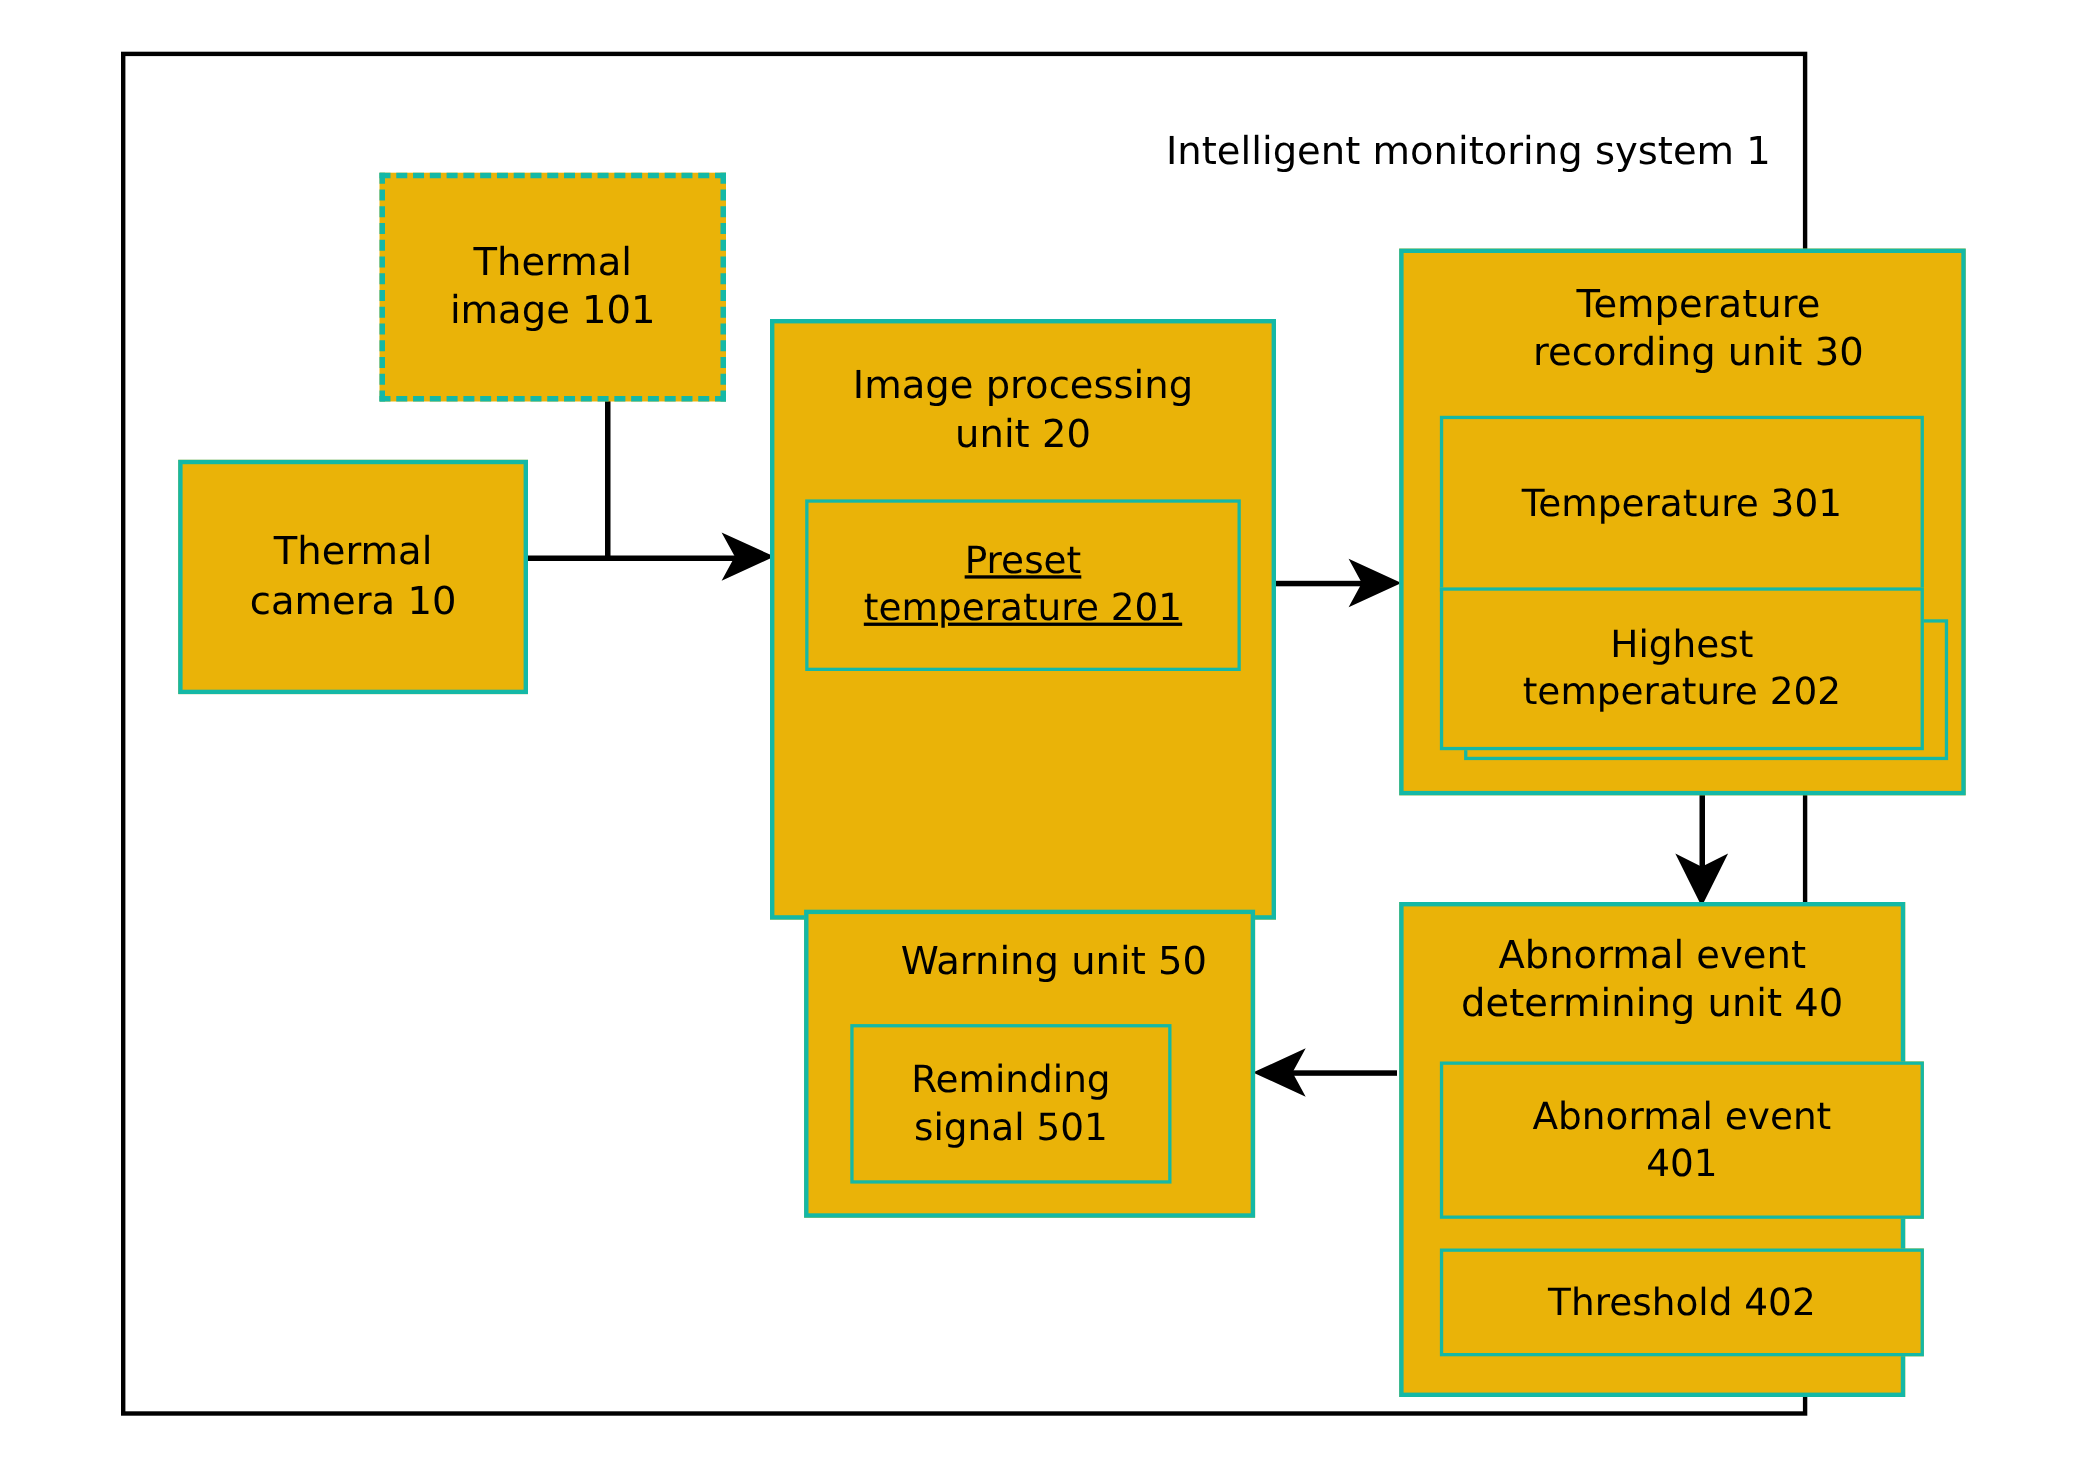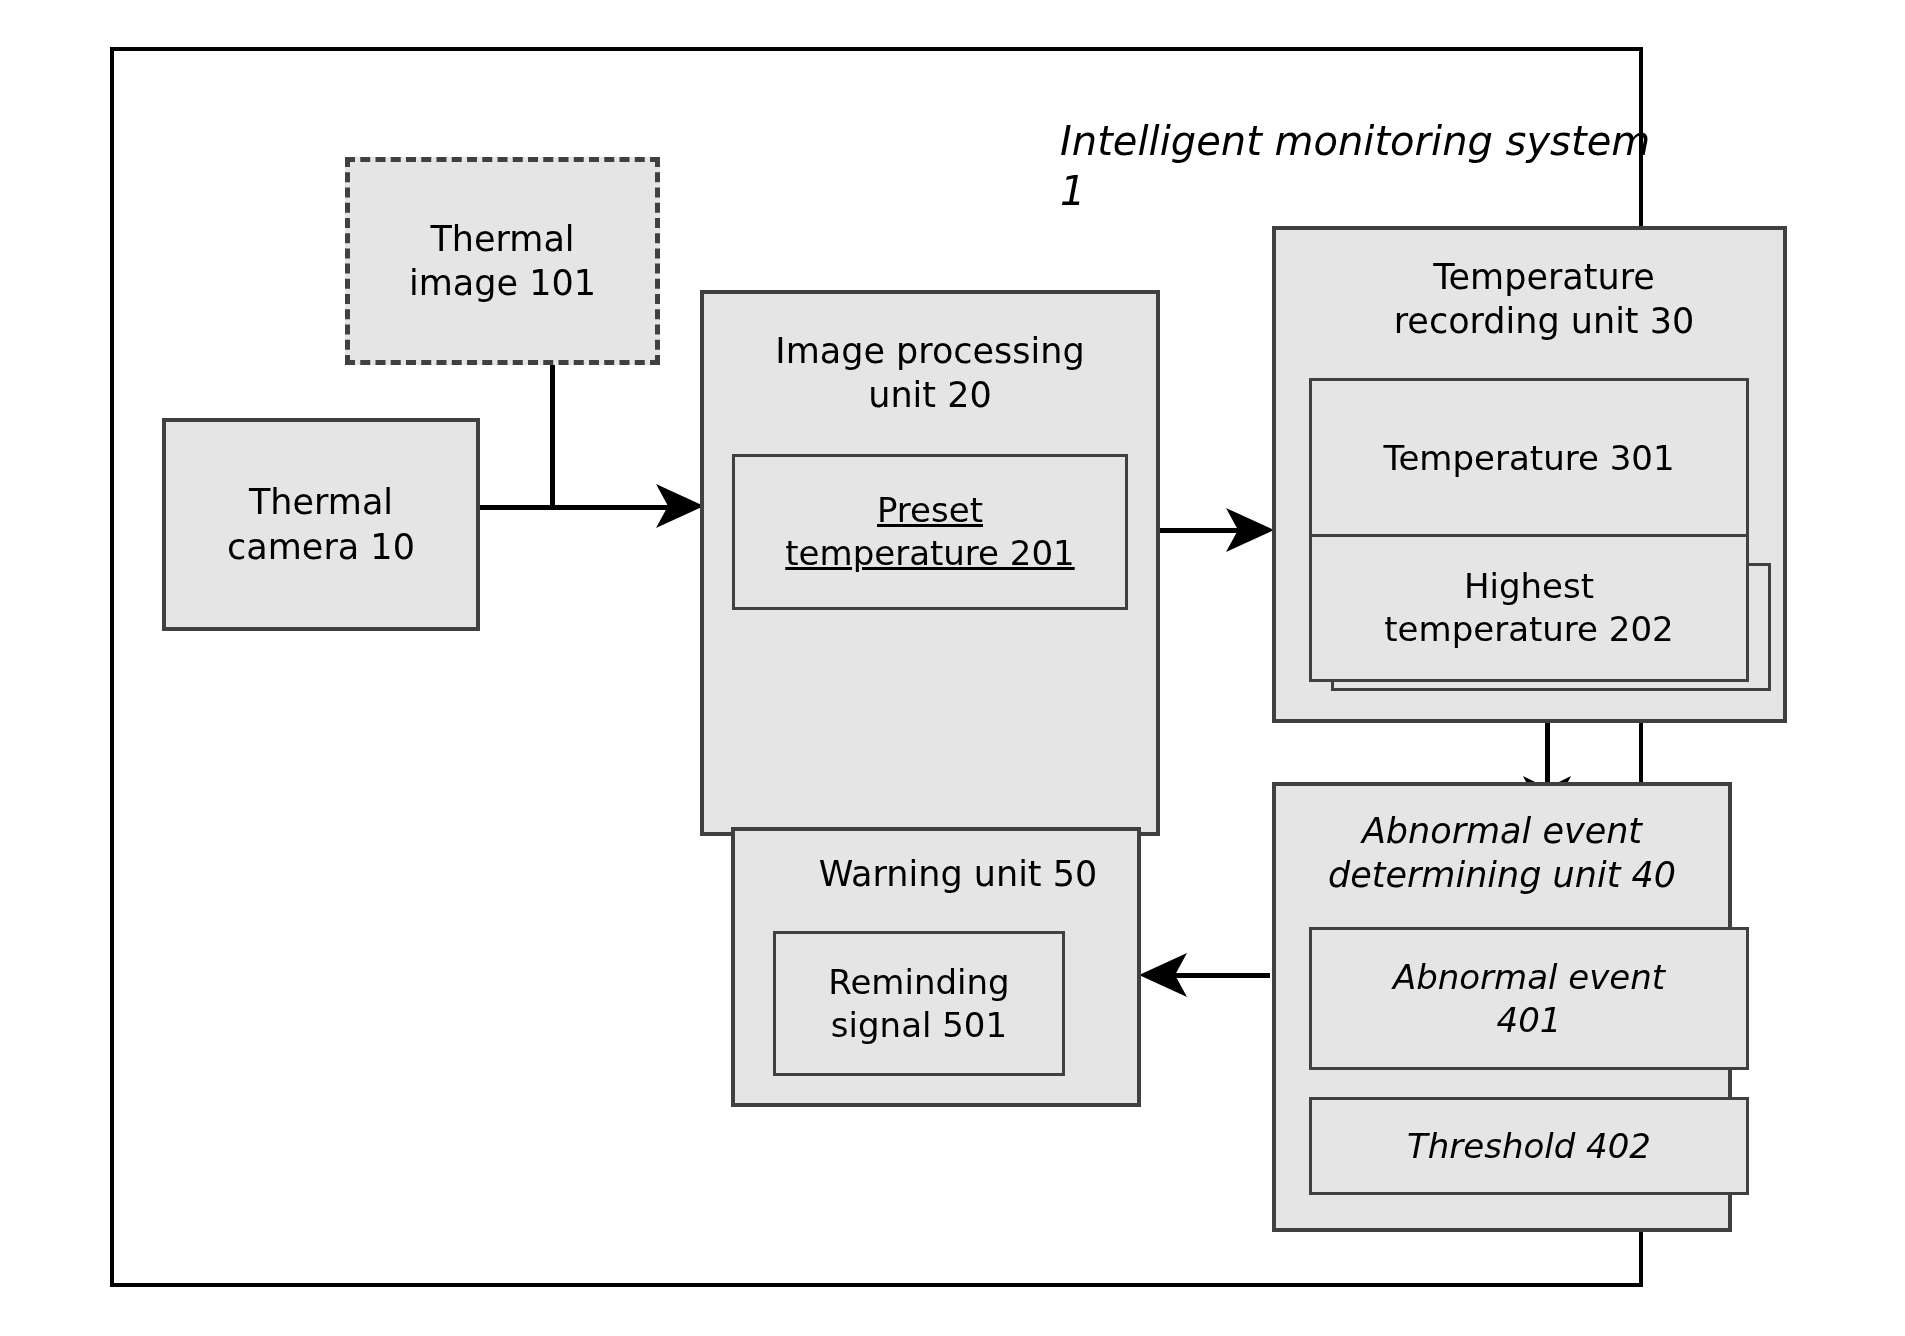--- a/index.html
+++ b/index.html
@@ -16,22 +16,22 @@
     width: 1905px;
     height: 1336px;
     background: #ffffff;
     overflow: hidden;
   }
 
   
   .box {
     position: absolute;
     box-sizing: border-box;
-    background: #e5e5e5;
-    border: 4px solid #404040;
+    background: #eab308;
+    border: 4px solid #14b8a6;
   }
   .box.dashed {
     border-style: dashed;
     border-width: 5px;
   }
   .box.thin {
     border-width: 3px;
   }
   .outer-frame {
     position: absolute;
@@ -46,22 +46,21 @@
     box-sizing: border-box;
     text-align: center;
     color: #000000;
     font-family: "DejaVu Sans", "Liberation Sans", sans-serif;
     font-weight: 400;
     line-height: 1.26;
     white-space: pre-line;
     letter-spacing: 0px;
   }
   .t-title {
-    font-size: 40px;
-    font-style: italic;
+    font-size: 35px;
   }
   .t-box {
     font-size: 35px;
   }
   .t-sub {
     font-size: 34px;
   }
 
   
   .center-text {
@@ -155,21 +154,21 @@
     </div>
 
     <div class="box thin" style="left:55px; top:333px; width:440px; height:128px; z-index:1;"></div>
 
     <div class="box thin" style="left:33px; top:304px; width:440px; height:148px; z-index:2;">
       <div class="center-text label t-sub" style="top:0; bottom:0;border-radius:26px;">Highest
 temperature  202</div>
     </div>
   </div>
 
-  <div class="box" style="left:1272px; top:782px; width:460px; height:450px;font-style:italic;">
+  <div class="box" style="left:1272px; top:820px; width:460px; height:450px;">
 
     <div class="center-text label t-box" style="top:12px; height:110px;">Abnormal event
 determining unit   40</div>
 
     <div class="box thin" style="left:33px; top:141px; width:440px; height:143px;">
       <div class="center-text label t-sub" style="top:0; bottom:0;">Abnormal event
 401</div>
     </div>
 
     <div class="box thin" style="left:33px; top:311px; width:440px; height:98px;">

